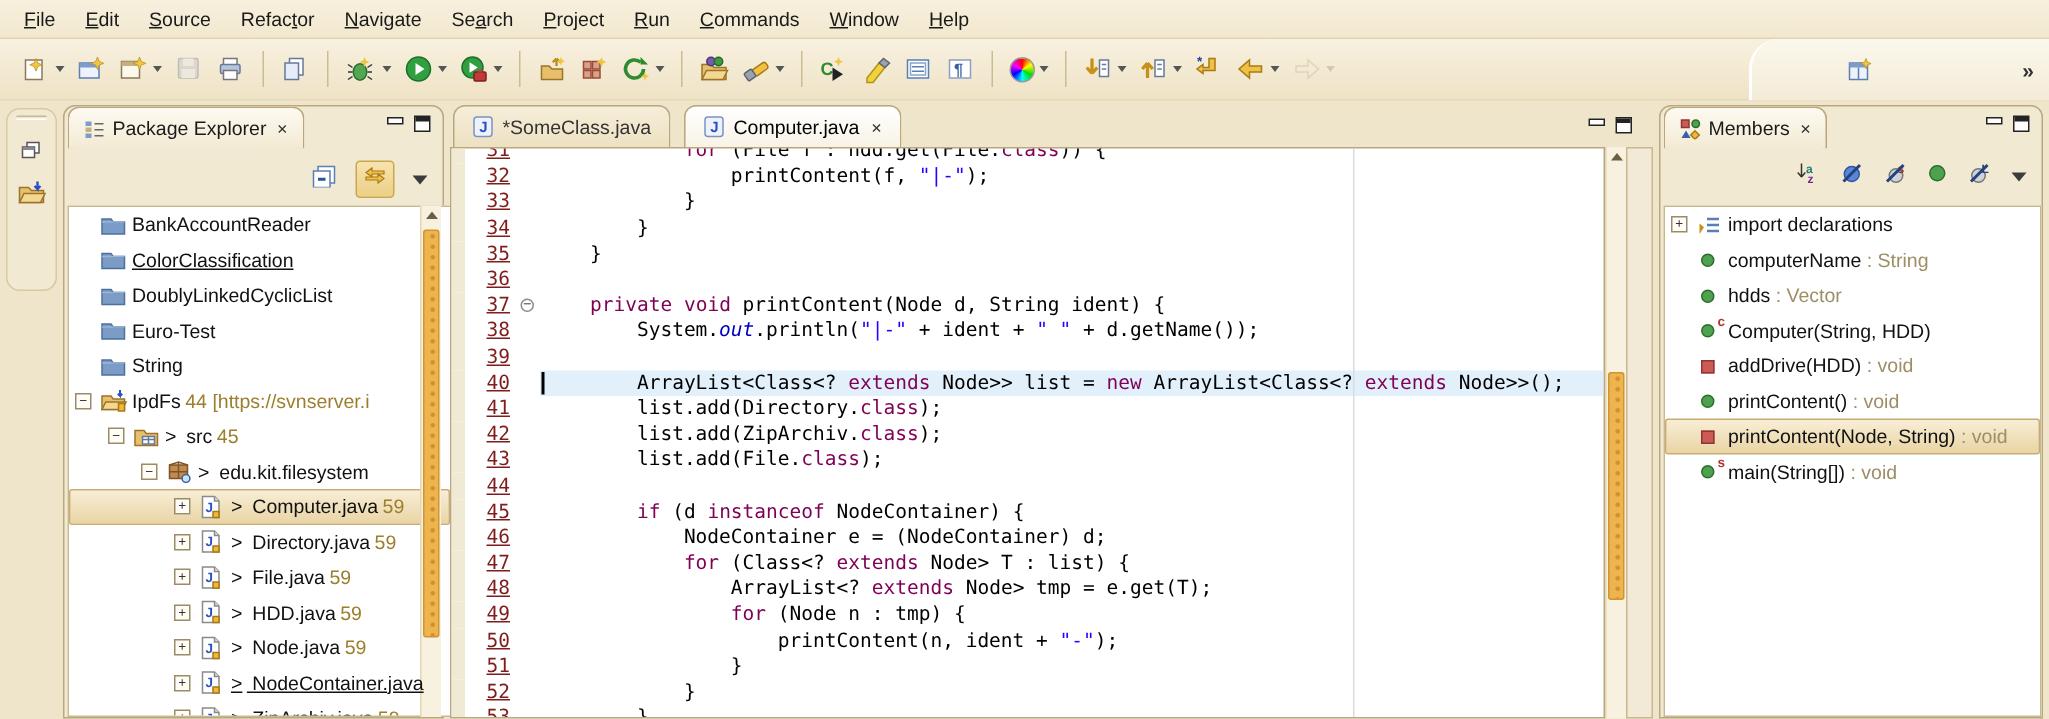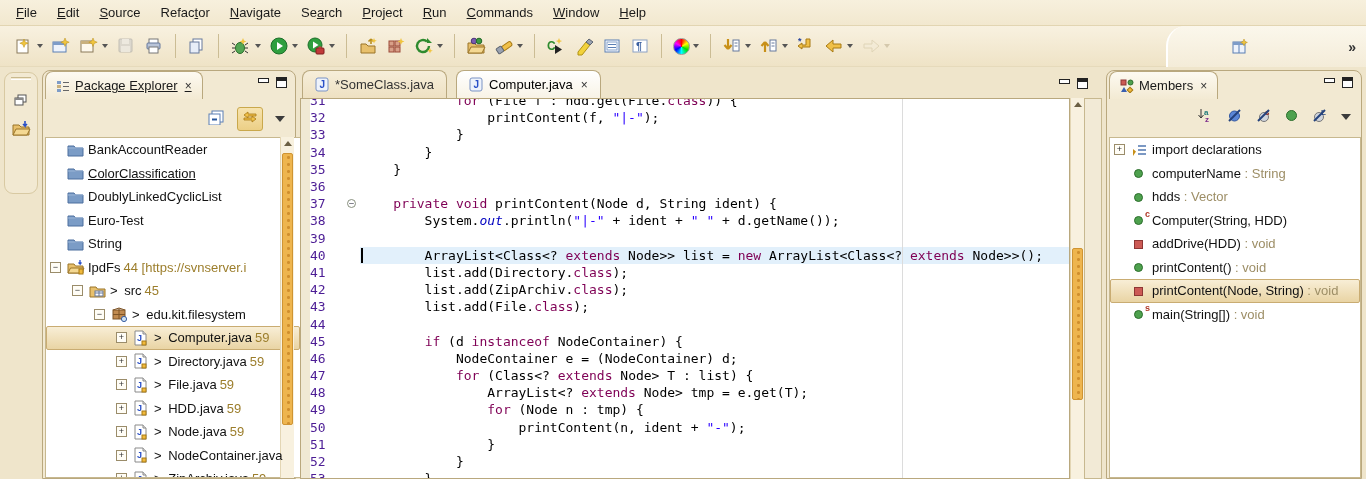--- a/index.html
+++ b/index.html
@@ -79,21 +79,21 @@
     padding:0 12px; font-size:13px; border:1px solid #b9a87e; border-bottom:none;
     border-top-left-radius:8px; border-top-right-radius:8px; }
   .ed-tab.inactive { background:linear-gradient(#f6eeda,#eee1c2); color:#333; }
   .ed-tab.active { background:linear-gradient(#ffffff,#f8f3e6); color:#000; z-index:2; }
   #ed-content { position:absolute; left:0; top:28px; width:770px; height:381px;
     background:#fff; border:1px solid #b9a87e; overflow:hidden; }
   #ed-lines { position:absolute; left:0; top:-7px; width:100%; }
   .cl { position:relative; height:17.2px; display:flex; align-items:center;
     font-family:"DejaVu Sans Mono", monospace; font-size:13px; }
   .cl .annot { width:9px; min-width:9px; height:100%; background:#f0e9d4; }
-  .cl .num { width:34px; min-width:34px; padding-right:4px; color:#4c1d95; }
+  .cl .num { width:34px; min-width:34px; text-align:right; padding-right:4px; color:#7f1d1d;text-decoration:underline; }
   .cl .fold { width:18px; min-width:18px; position:relative; height:100%; }
   .fold-minus { position:absolute; left:3px; top:4px; width:9px; height:9px; border:1px solid #88907e;
     border-radius:50%; color:#556; font-size:9px; line-height:7px; text-align:center; background:#fff; }
   .cl .codetext { white-space:pre; position:relative; z-index:2; color:#000; }
   .cl .hl { position:absolute; left:59px; right:0; top:0; bottom:0; background:#e2f0fb; z-index:0; }
   .cl .cursor { position:absolute; left:60px; top:1px; width:2px; height:15px; background:#000; z-index:3; }
   .k { color:#7f0055; font-weight:normal; }
   .s { color:#2a00ff; }
   .f { color:#0000c0; font-style:italic; }
   #print-margin { position:absolute; left:601px; top:0; width:1px; height:381px; background:#dcdcdc; z-index:1; }
@@ -342,21 +342,21 @@
   <div class="fv-btn">
     <svg width="20" height="18">
         <path d="M2 6h6l2 2h8v8H2z" fill="#e8c06c" stroke="#9a7428"></path>
         <path d="M2 16l3-6h14l-3 6z" fill="#f4d892" stroke="#9a7428"></path>
         <path d="M14 2v5l-2-2m2 2l2-2" stroke="#2a50c8" stroke-width="1.6" fill="none"></path>
       </svg>
   </div>
 </div>
 
 <div id="pe-panel">
-  <div class="view-tab" style="left:2px;text-decoration:underline;">
+  <div class="view-tab" style="left:2px;">
     <svg width="14" height="14">
         <rect x="1" y="2" width="4" height="3" fill="#7e9cc8"></rect>
         <rect x="1" y="6" width="4" height="3" fill="#c8b07e"></rect>
         <rect x="1" y="10" width="4" height="3" fill="#7e9cc8"></rect>
         <line x1="7" y1="3.5" x2="13" y2="3.5" stroke="#666"></line>
         <line x1="7" y1="7.5" x2="13" y2="7.5" stroke="#666"></line>
         <line x1="7" y1="11.5" x2="13" y2="11.5" stroke="#666"></line>
       </svg>
     <span>Package Explorer</span>
     <span class="close-x">×</span>
@@ -518,21 +518,21 @@
       </div>
       <div class="tree-row">
         <span style="width: 70px; min-width: 70px; position: relative;"></span>
         <span class="twist" style="position: relative; z-index: 2;">+</span>
         <span class="ticon" style="z-index: 2;"><svg width="15" height="16">
             <path d="M2 1h8l3 3v11H2z" fill="#fff" stroke="#8a8a8a"></path>
             <path d="M10 1v3h3" fill="#e0e0e0" stroke="#8a8a8a"></path>
             <text x="4" y="11" font-size="9" font-weight="bold" fill="#2a50c8">J</text>
             <rect x="9" y="11" width="4" height="4" fill="#f0b93c" stroke="#a87a14"></rect>
           </svg></span>
-        <span style="position: relative; z-index: 2;"><span class="prefix">&gt;</span> NodeContainer.java</span>
+        <span style="position: relative; z-index: 2; text-decoration: underline;"><span class="prefix">&gt;</span> NodeContainer.java</span>
       </div>
       <div class="tree-row">
         <span style="width: 70px; min-width: 70px; position: relative;"></span>
         <span class="twist" style="position: relative; z-index: 2;">+</span>
         <span class="ticon" style="z-index: 2;"><svg width="15" height="16">
             <path d="M2 1h8l3 3v11H2z" fill="#fff" stroke="#8a8a8a"></path>
             <path d="M10 1v3h3" fill="#e0e0e0" stroke="#8a8a8a"></path>
             <text x="4" y="11" font-size="9" font-weight="bold" fill="#2a50c8">J</text>
             <rect x="9" y="11" width="4" height="4" fill="#f0b93c" stroke="#a87a14"></rect>
           </svg></span>

